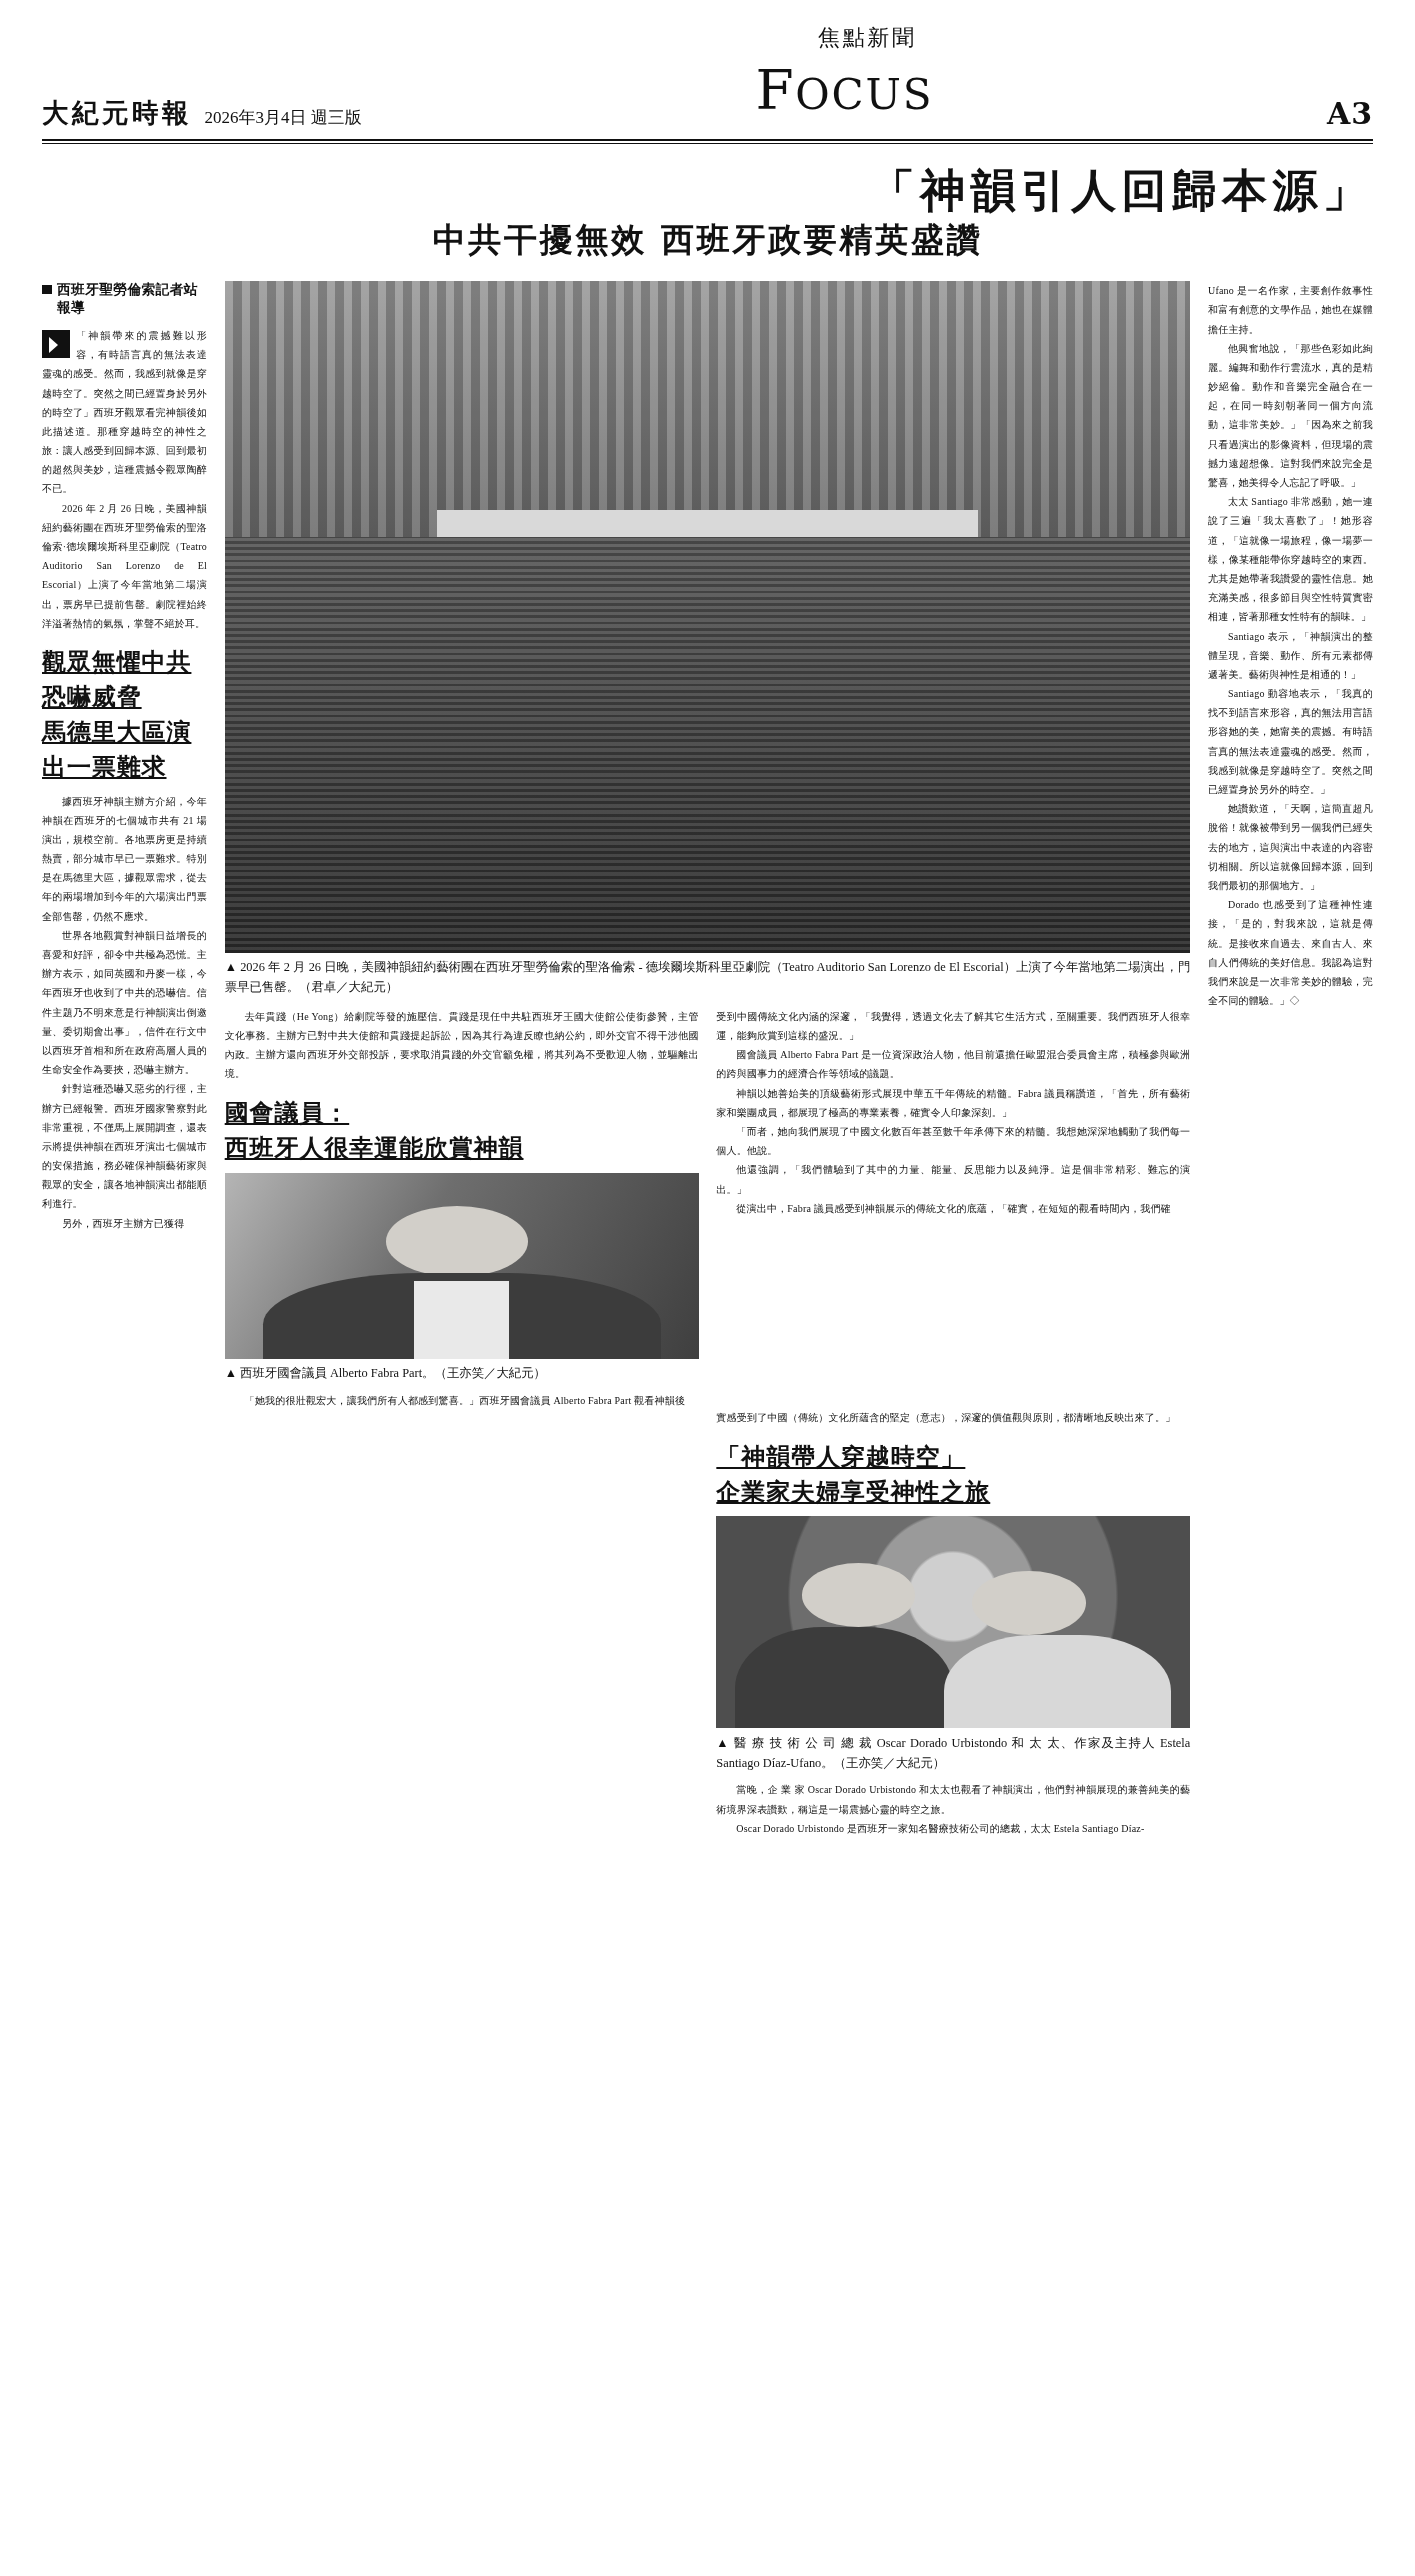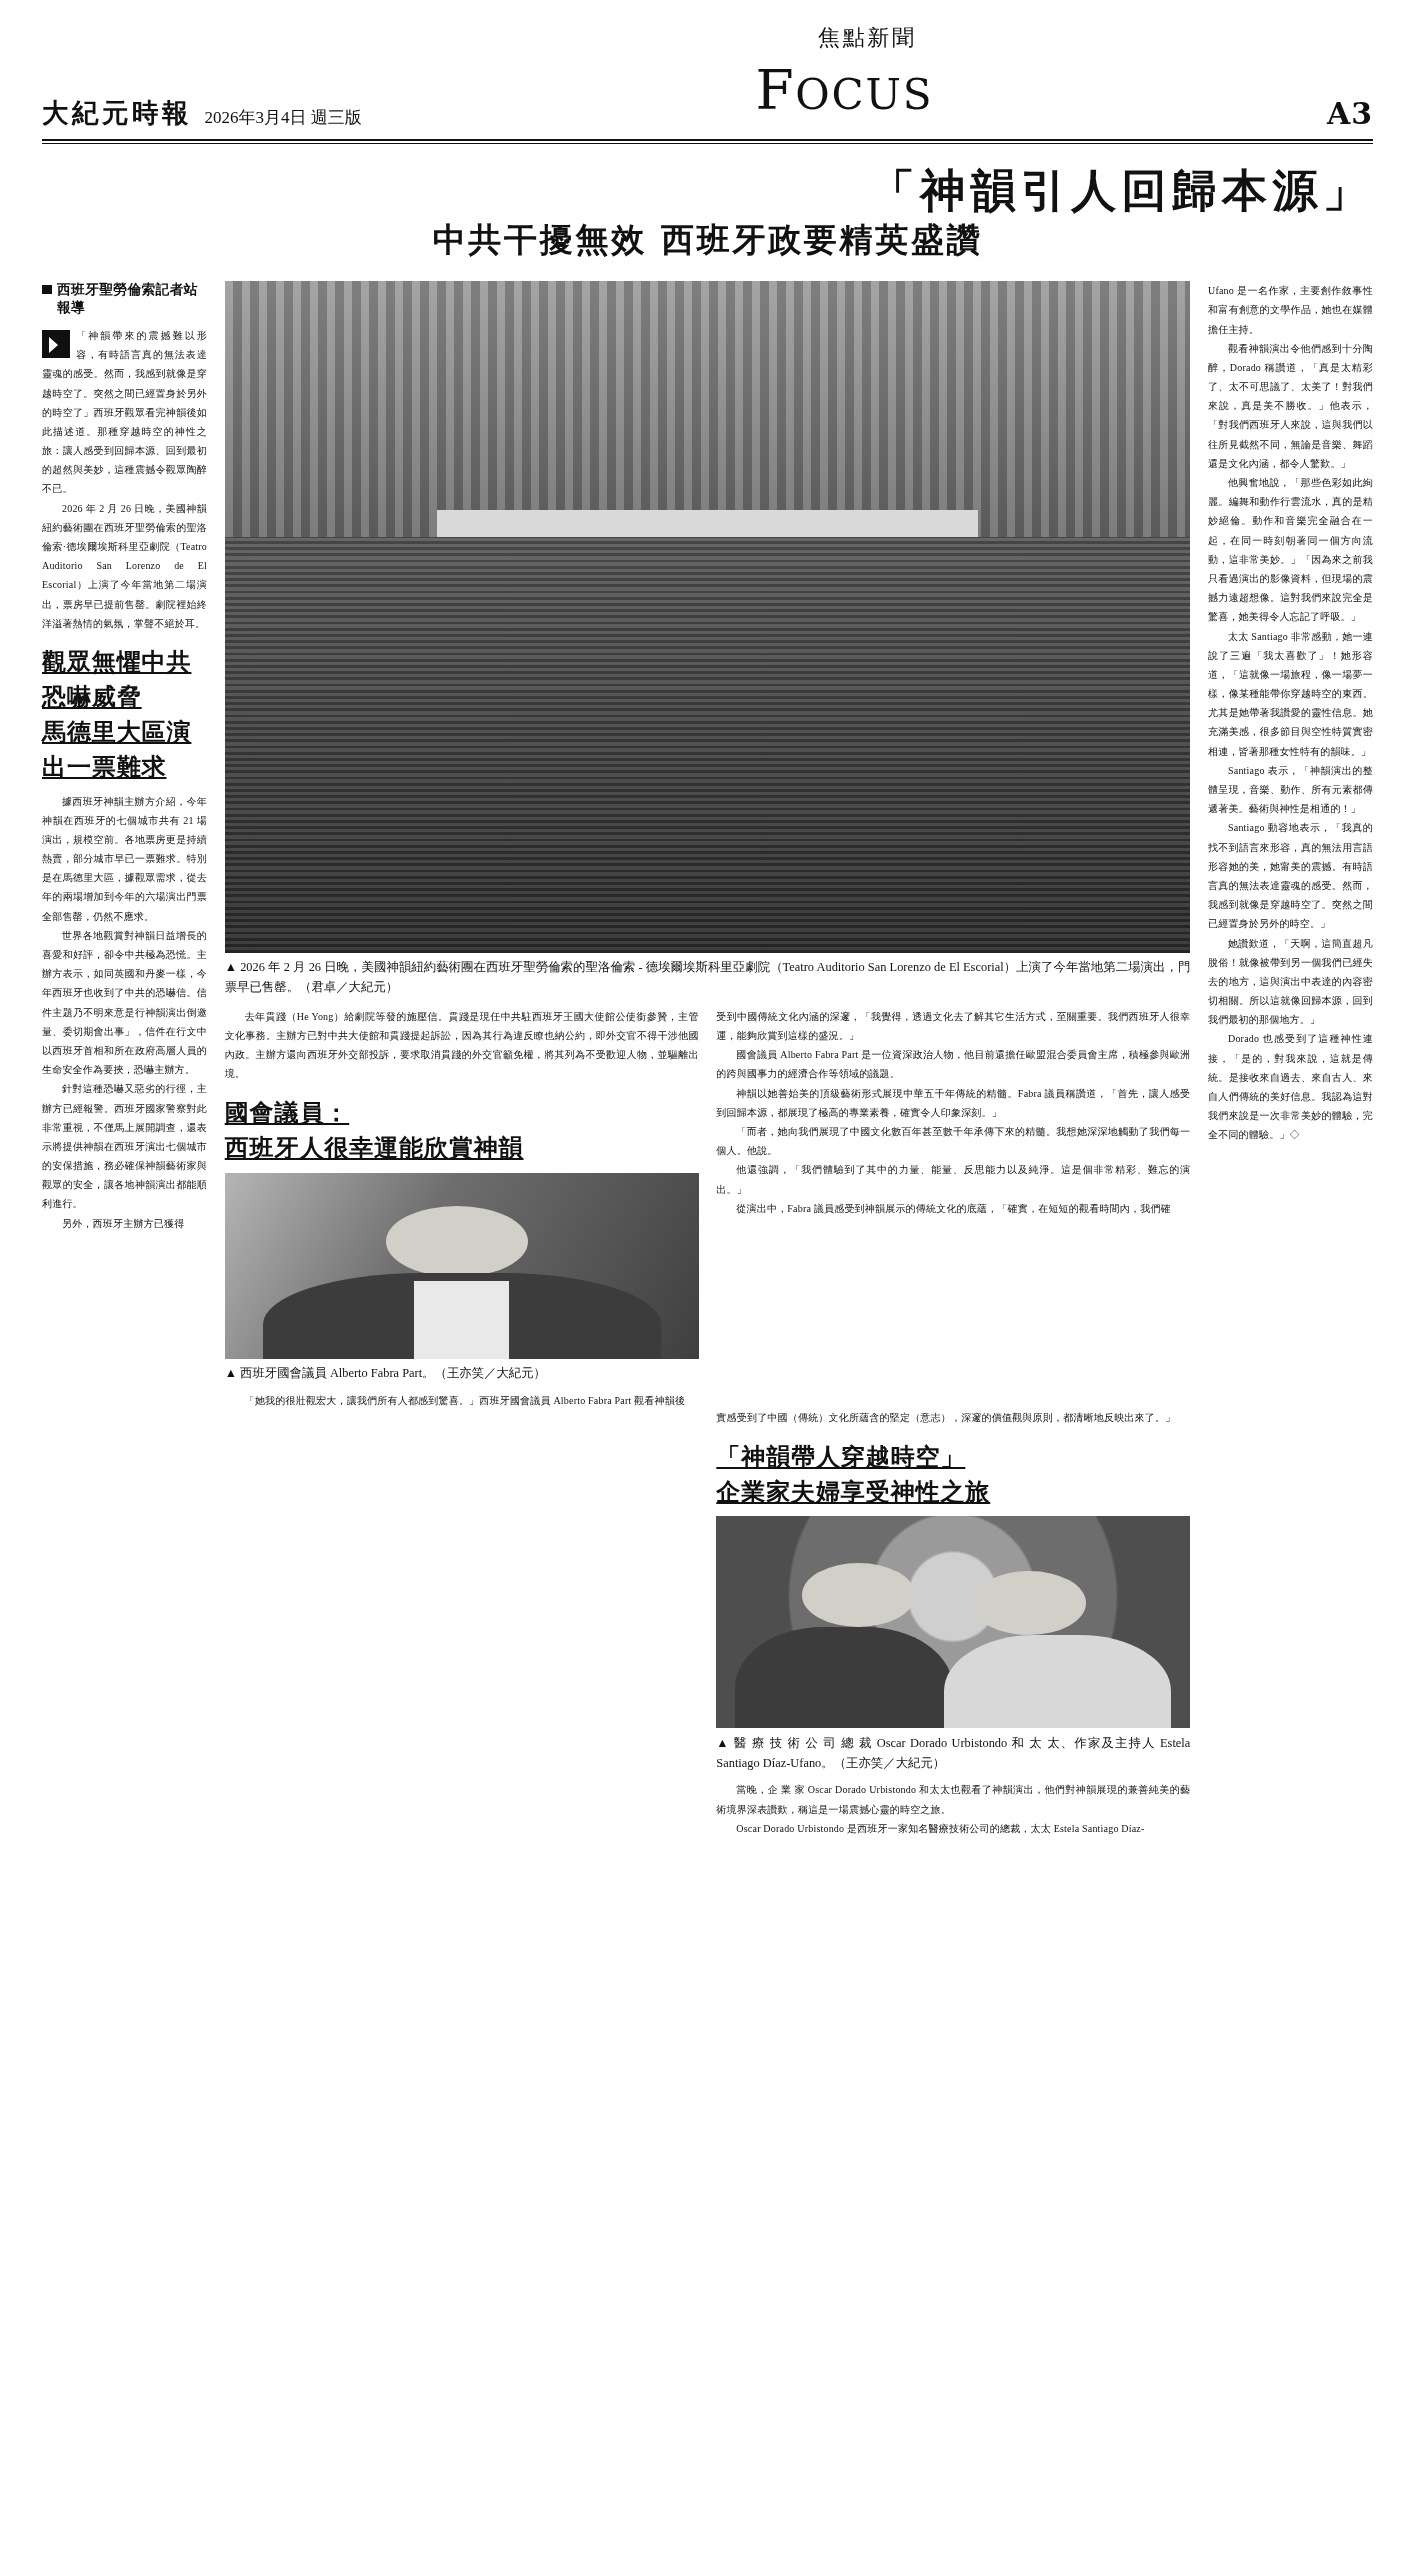--- a/index.html
+++ b/index.html
@@ -180,31 +180,30 @@
             <div class="head" style="left:34%;top:18%;width:30%;height:38%"></div>
             <div class="torso" style="left:8%;top:54%;width:84%;height:46%"></div>
             <div class="shirt" style="left:40%;top:58%;width:20%;height:42%"></div>
           </div>
           <div class="cap">▲ 西班牙國會議員 Alberto Fabra Part。（王亦笑／大紀元）</div>
           <p class="body" style="margin-top:7px">「她我的很壯觀宏大，讓我們所有人都感到驚喜。」西班牙國會議員 Alberto Fabra Part 觀看神韻後</p>
         </div>
         <div>
           <p class="body nohang">受到中國傳統文化內涵的深邃，「我覺得，透過文化去了解其它生活方式，至關重要。我們西班牙人很幸運，能夠欣賞到這樣的盛況。」</p>
           <p class="body">國會議員 Alberto Fabra Part 是一位資深政治人物，他目前還擔任歐盟混合委員會主席，積極參與歐洲的跨與國事力的經濟合作等領域的議題。</p>
-          <p class="body">神韻以她善始美的頂級藝術形式展現中華五千年傳統的精髓。Fabra 議員稱讚道，「首先，讓人感受到回歸本源，都展現了極高的專業素養，確實令人印象深刻。」</p>
+          <p class="body">神韻以她善始美的頂級藝術形式展現中華五千年傳統的精髓。Fabra 議員稱讚道，「首先，所有藝術家和樂團成員，都展現了極高的專業素養，確實令人印象深刻。」</p>
           <p class="body">「而者，她向我們展現了中國文化數百年甚至數千年承傳下來的精髓。我想她深深地觸動了我們每一個人。他說。</p>
           <p class="body">他還強調，「我們體驗到了其中的力量、能量、反思能力以及純淨。這是個非常精彩、難忘的演出。」</p>
           <p class="body">從演出中，Fabra 議員感受到神韻展示的傳統文化的底蘊，「確實，在短短的觀看時間內，我們確</p>
         </div>
       </div>
     </div>
 
     <div class="col">
       <p class="body nohang">Ufano 是一名作家，主要創作敘事性和富有創意的文學作品，她也在媒體擔任主持。</p>
-      <p class="body">觀看神韻演出令他們感到十分陶醉，Dorado 稱讚道，「真是太精彩了、太不可思議了、太美了！對我們來說，真是美不勝收。」他表示，「對我們西班牙人來說，這與我們以往所見截然不同，無論是音樂、舞蹈還是文化內涵，都令人驚歎。」</p>
       <p class="body">他興奮地說，「那些色彩如此絢麗。編舞和動作行雲流水，真的是精妙絕倫。動作和音樂完全融合在一起，在同一時刻朝著同一個方向流動，這非常美妙。」「因為來之前我只看過演出的影像資料，但現場的震撼力遠超想像。這對我們來說完全是驚喜，她美得令人忘記了呼吸。」</p>
       <p class="body">太太 Santiago 非常感動，她一連說了三遍「我太喜歡了」！她形容道，「這就像一場旅程，像一場夢一樣，像某種能帶你穿越時空的東西。尤其是她帶著我讚愛的靈性信息。她充滿美感，很多節目與空性特質實密相連，皆著那種女性特有的韻味。」</p>
       <p class="body">Santiago 表示，「神韻演出的整體呈現，音樂、動作、所有元素都傳遞著美。藝術與神性是相通的！」</p>
       <p class="body">Santiago 動容地表示，「我真的找不到語言來形容，真的無法用言語形容她的美，她甯美的震撼。有時語言真的無法表達靈魂的感受。然而，我感到就像是穿越時空了。突然之間已經置身於另外的時空。」</p>
       <p class="body">她讚歎道，「天啊，這簡直超凡脫俗！就像被帶到另一個我們已經失去的地方，這與演出中表達的內容密切相關。所以這就像回歸本源，回到我們最初的那個地方。」</p>
       <p class="body">Dorado 也感受到了這種神性連接，「是的，對我來說，這就是傳統。是接收來自過去、來自古人、來自人們傳統的美好信息。我認為這對我們來說是一次非常美妙的體驗，完全不同的體驗。」◇</p>
     </div>
   </div>
 
   <div class="main-grid" style="margin-top:-1.8px">

